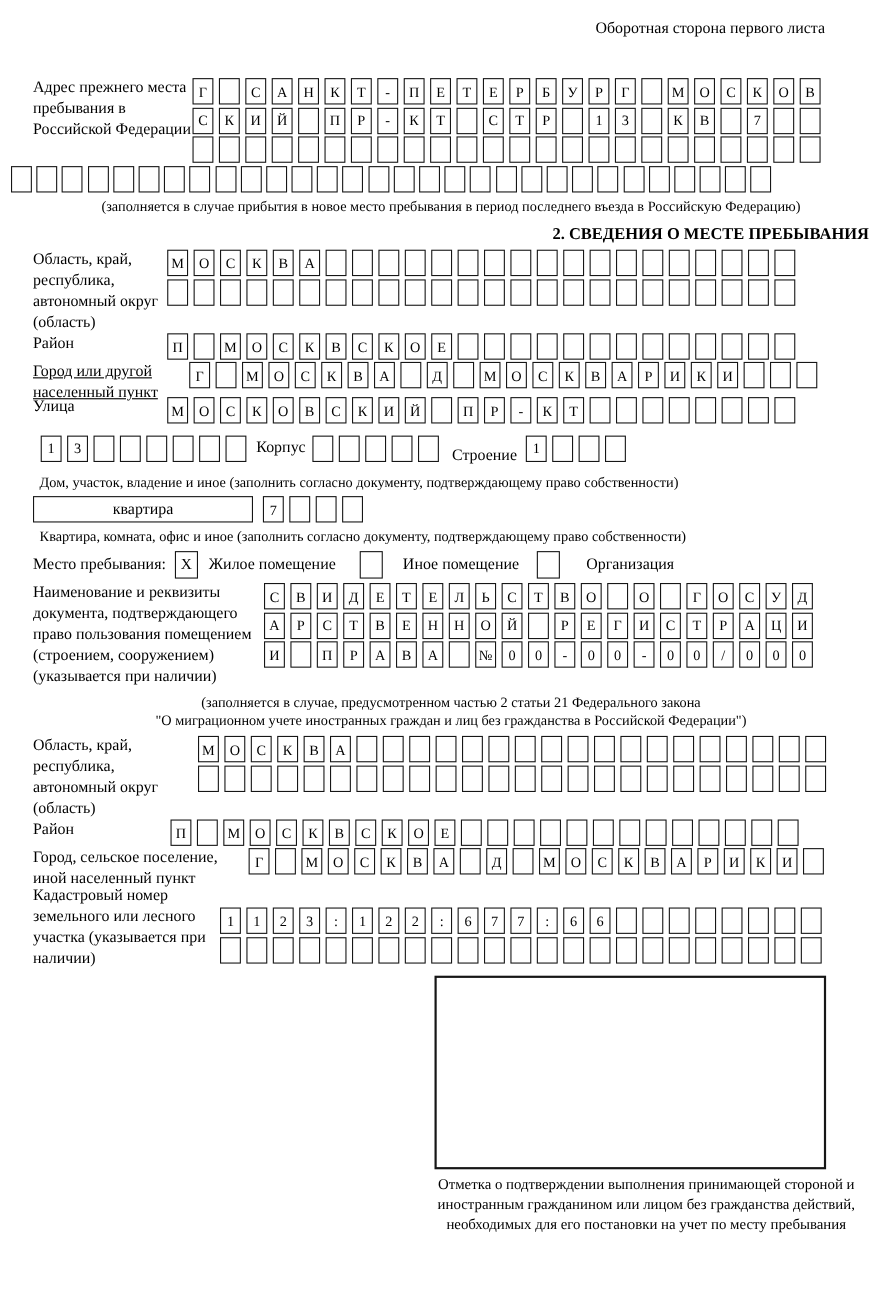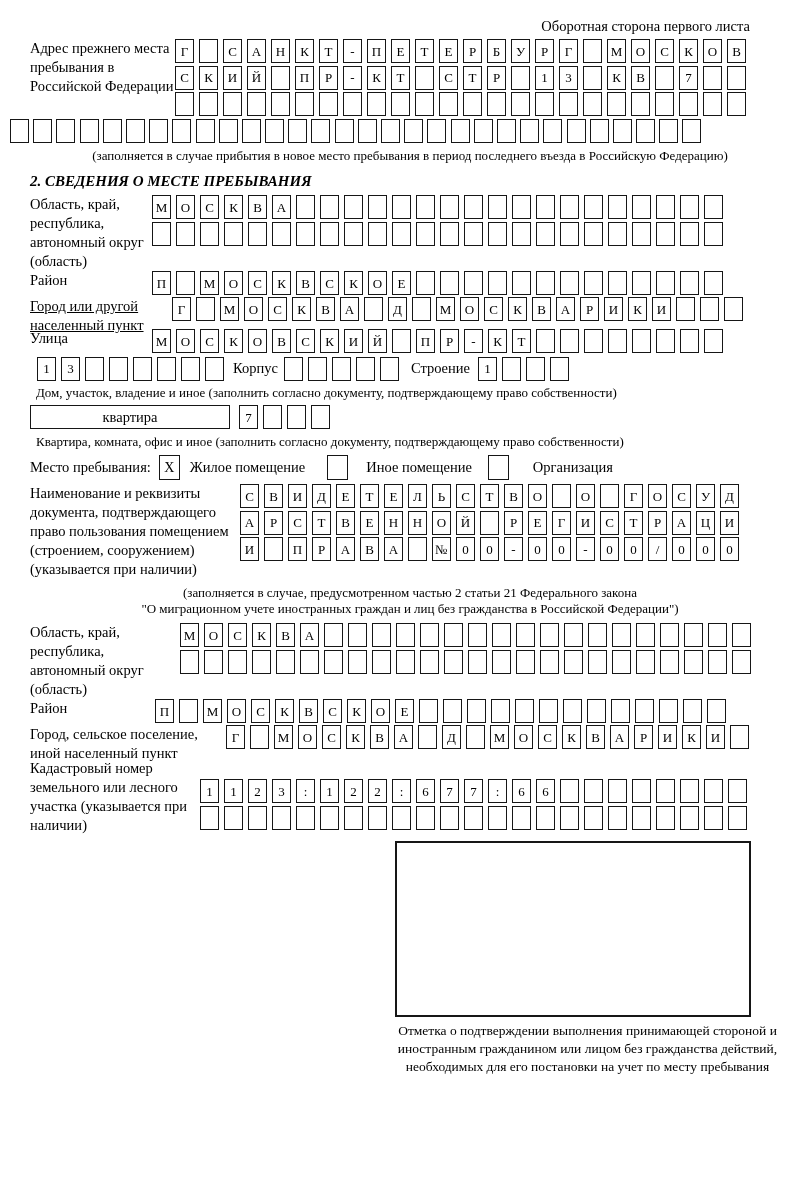--- a/index.html
+++ b/index.html
@@ -8,30 +8,30 @@
   .hdr{text-align:right;padding-right:40px;font-size:14.5px;}
   .frow{display:flex;align-items:flex-start;}
   .lbl{font-size:14.5px;line-height:19px;flex:0 0 auto;}
   .rows{display:flex;flex-direction:column;gap:2.6px;}
   .cells{display:flex;gap:5px;}
   .cell{flex:0 0 17px;width:17px;height:22px;border:1.6px solid #161616;
         display:flex;align-items:center;justify-content:center;
         font-size:13px;line-height:1;background:#fff;}
   .cap{font-size:13px;line-height:16px;}
   .cap-c{text-align:center;}
-  .title{font-weight:bold;text-align:left;font-size:15px;line-height:19px;font-style:italic;}
+  .title{font-weight:bold;text-align:right;font-size:15px;line-height:19px;}
   .widebox{border:1.7px solid #161616;height:22px;display:flex;align-items:center;
            justify-content:center;font-size:14.5px;background:#fff;}
   .checkbox{flex:0 0 19px;width:19px;height:23px;border:1.7px solid #161616;
             display:flex;align-items:center;justify-content:center;font-size:14px;}
   .inline-lbl{font-size:14.5px;line-height:25px;}
   .stamp{border:2px solid #161616;background:#fff;}
   .mt2{margin-top:2px;}.mt3{margin-top:3px;}.mt4{margin-top:4px;}
   .mt5{margin-top:5px;}.mt6{margin-top:6px;}.mt8{margin-top:8px;}
-  .mt20{margin-top:4px;}
+  .mt20{margin-top:36px;}
 </style>
 </head>
 <body>
 
 <div class="page">
 
   <div class="hdr">Оборотная сторона первого листа</div>
 
   <div class="frow mt20">
     <div class="lbl" style="width:145px;">Адрес прежнего места пребывания в Российской Федерации</div>
@@ -312,21 +312,21 @@
         <span class="cell"></span>
       </div>
     <div class="inline-lbl" style="margin:0 6px 0 9px;">Корпус</div>
     <div class="cells">
         <span class="cell"></span>
         <span class="cell"></span>
         <span class="cell"></span>
         <span class="cell"></span>
         <span class="cell"></span>
       </div>
-    <div class="inline-lbl" style="margin:0 8px 0 12px;">Строение</div>
+    <div class="inline-lbl" style="margin:14px 8px 0 12px;">Строение</div>
     <div class="cells">
         <span class="cell">1</span>
         <span class="cell"></span>
         <span class="cell"></span>
         <span class="cell"></span>
       </div>
   </div>
   <div class="cap mt4" style="padding-left:6px;">Дом, участок, владение и иное (заполнить согласно документу, подтверждающему право собственности)</div>
 
   <div class="frow mt4" style="align-items:center;">

